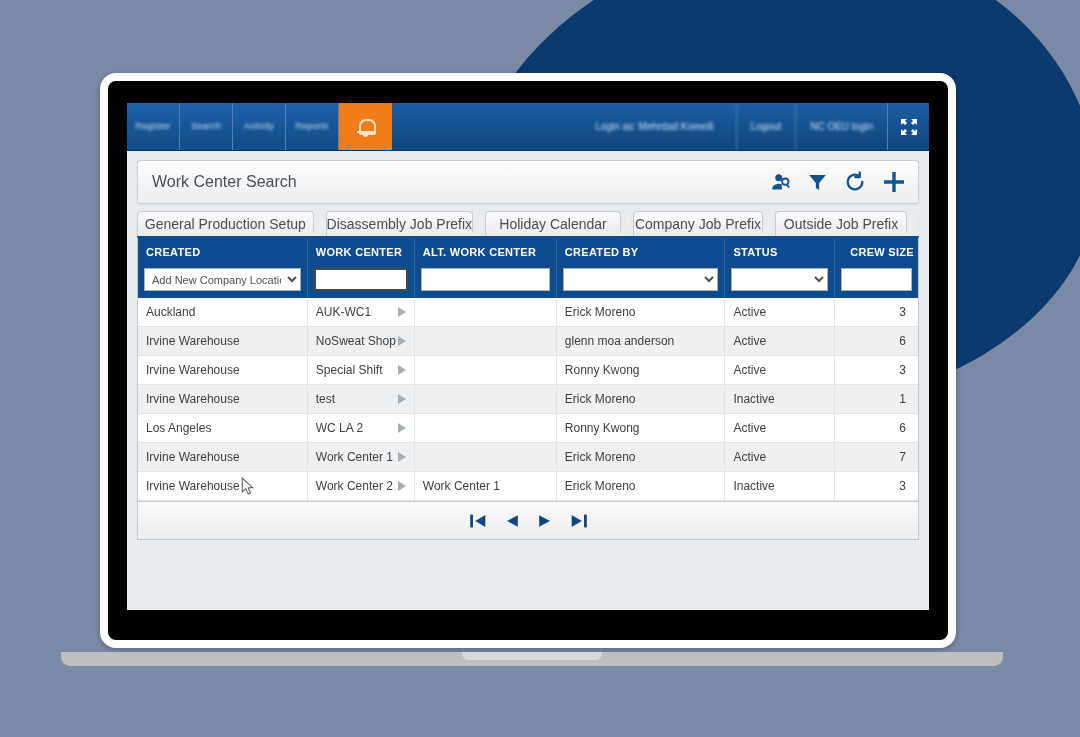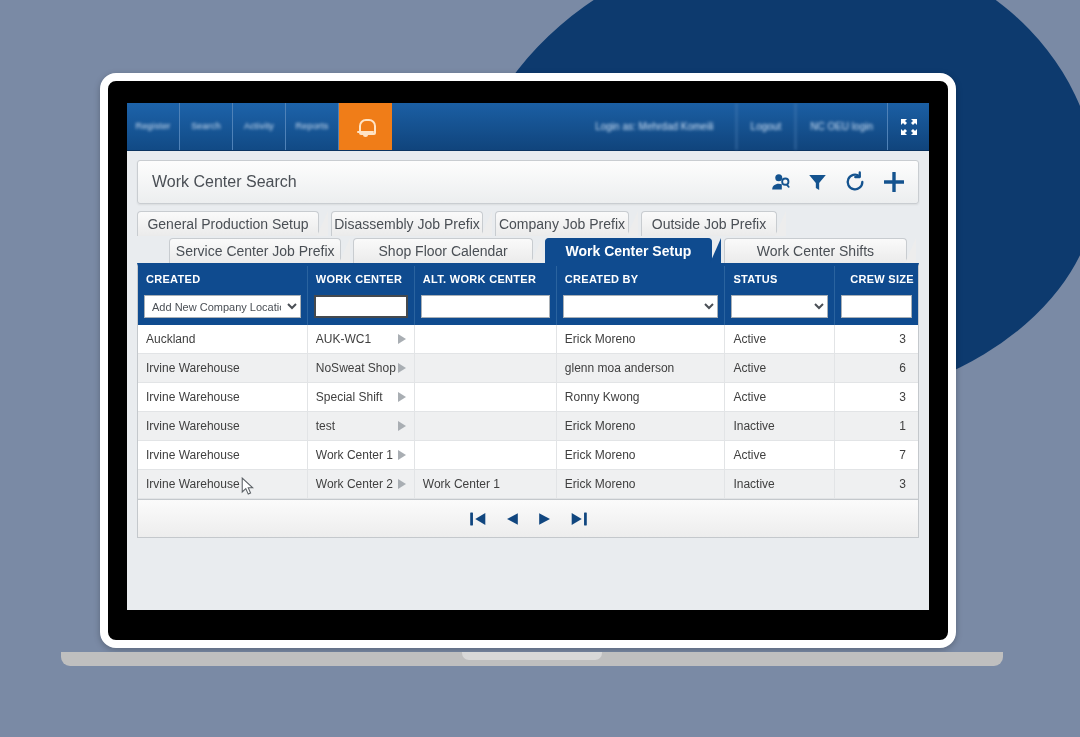--- a/index.html
+++ b/index.html
@@ -334,28 +334,23 @@
               <rect x="2" y="10.3" width="20" height="3.4" rx="0.3"></rect>
             </svg>
           </span>
         </div>
       </div>
 
       <div class="tabs-wrap">
         <div class="tabrow">
           <div class="tab t-gp">General Production Setup</div>
           <div class="tab t-dj">Disassembly Job Prefix</div>
+          <div class="tab t-hc">Holiday Calendar</div>
           <div class="tab t-ij">Company Job Prefix</div>
           <div class="tab t-oj">Outside Job Prefix</div>
-        </div>
-        <div class="tabrow row2">
-          <div class="tab t-sc">Service Center Job Prefix</div>
-          <div class="tab t-sf">Shop Floor Calendar</div>
-          <div class="tab t-wc active">Work Center Setup</div>
-          <div class="tab t-ws">Work Center Shifts</div>
         </div>
       </div>
 
       <div class="grid">
         <table>
           <colgroup>
             <col class="col-loc">
               <col class="col-wc">
               <col class="col-awc">
             <col class="col-cb">
@@ -423,20 +418,28 @@
                 <td>Active</td>
                 <td>3</td>
               </tr>
               <tr>
                 <td>Irvine Warehouse</td>
                 <td class="wc-cell">test<span class="wc-arrow"></span></td>
                 <td></td>
                 <td>Erick Moreno</td>
                 <td>Inactive</td>
                 <td>1</td>
+              </tr>
+              <tr>
+                <td>Los Angeles</td>
+                <td class="wc-cell">WC LA 2<span class="wc-arrow"></span></td>
+                <td></td>
+                <td>Ronny Kwong</td>
+                <td>Active</td>
+                <td>6</td>
               </tr>
               <tr>
                 <td>Irvine Warehouse</td>
                 <td class="wc-cell">Work Center 1<span class="wc-arrow"></span></td>
                 <td></td>
                 <td>Erick Moreno</td>
                 <td>Active</td>
                 <td>7</td>
               </tr>
               <tr>

